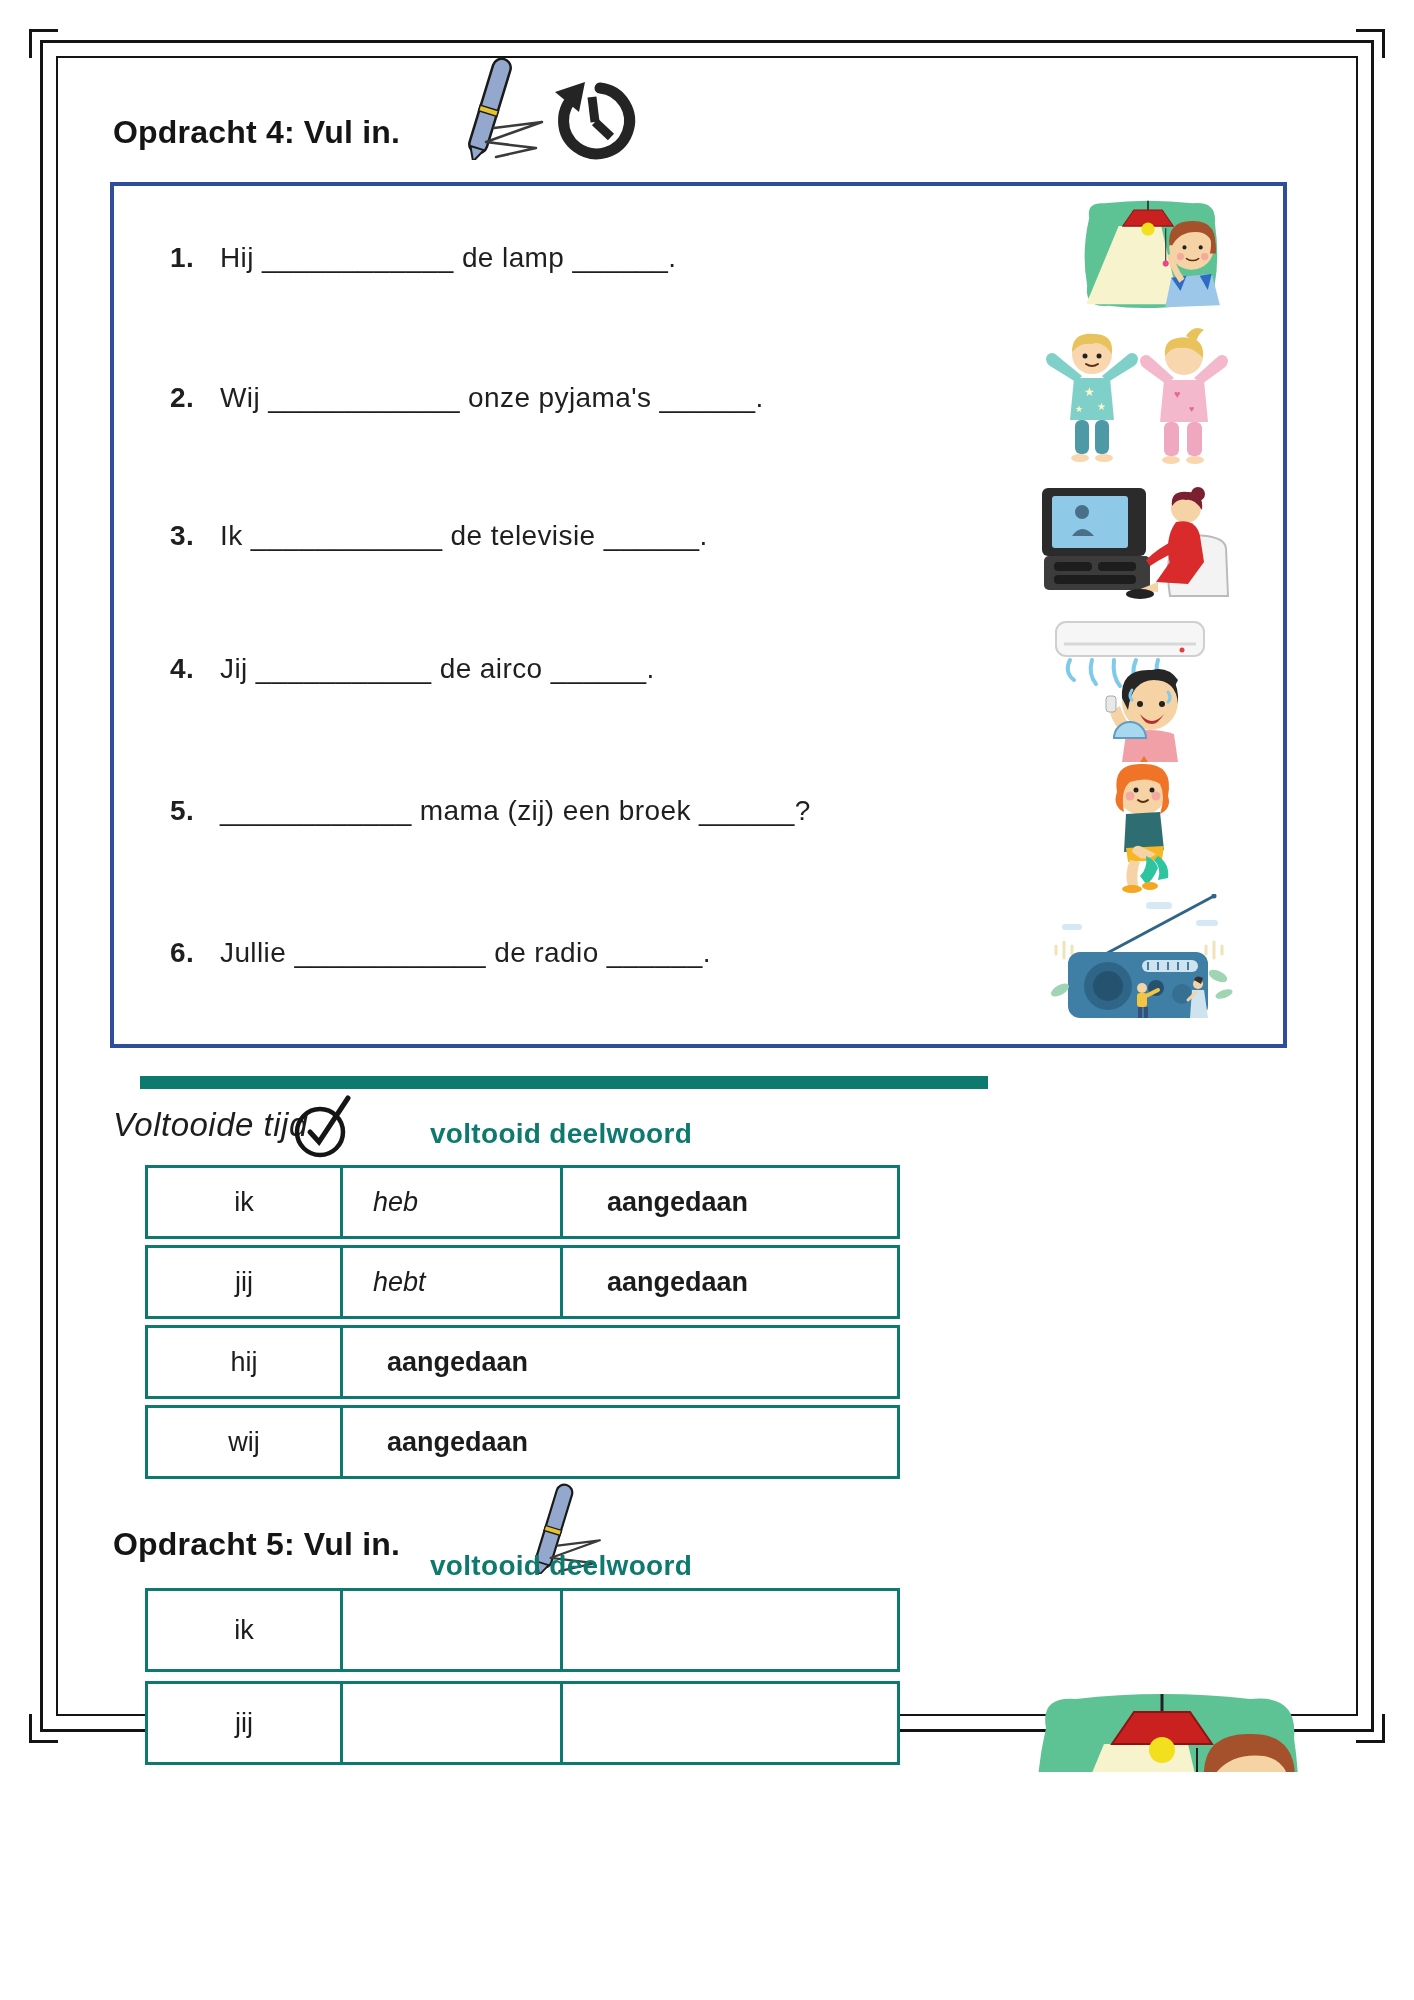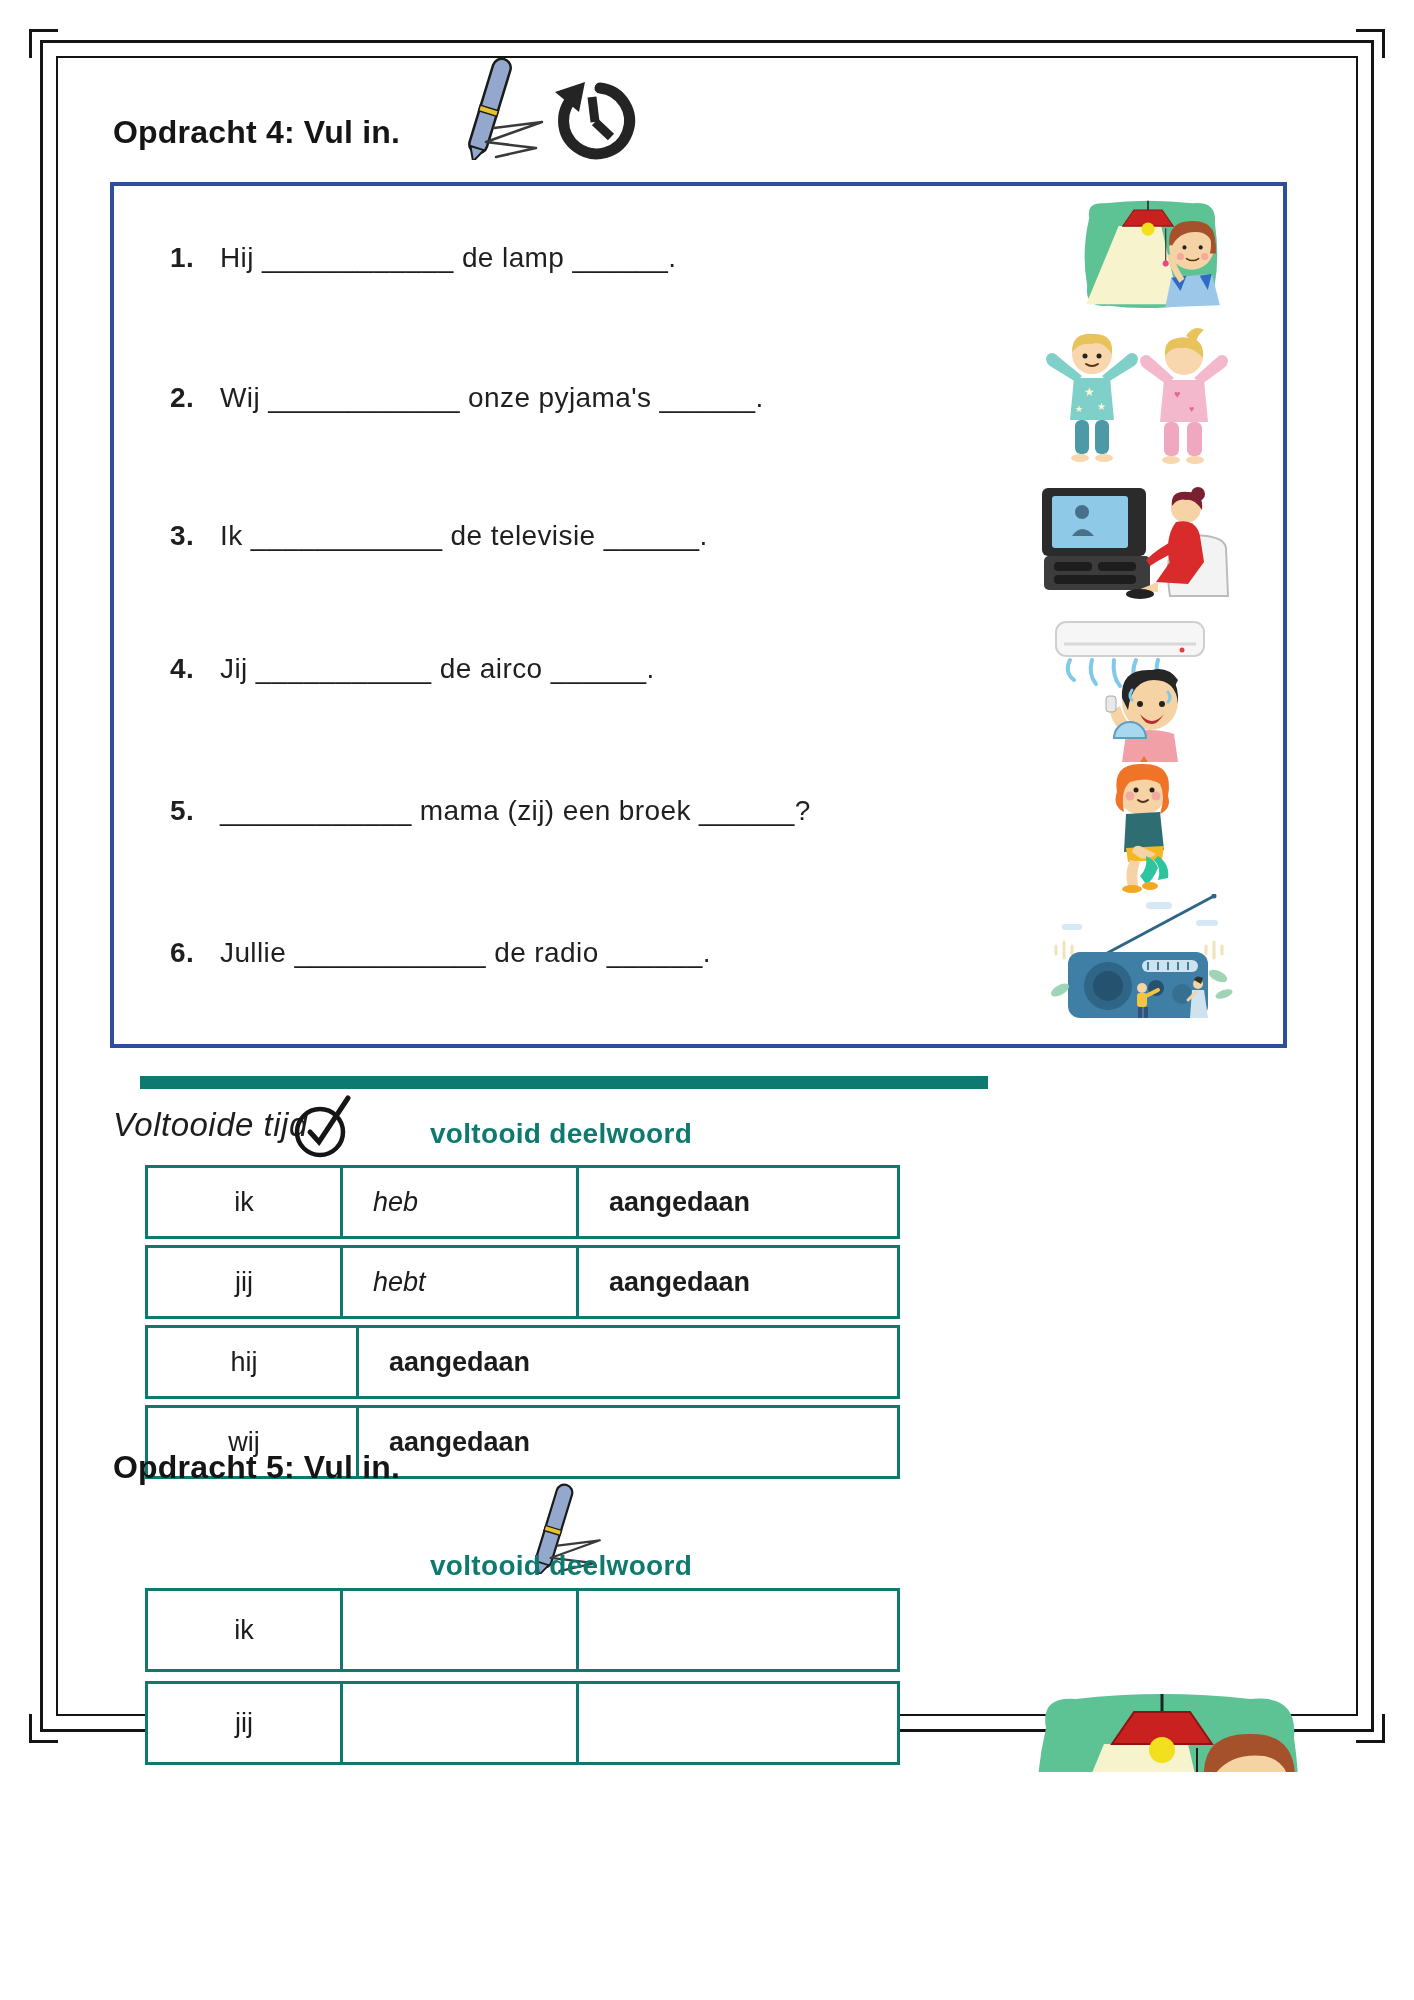--- a/index.html
+++ b/index.html
@@ -9,21 +9,21 @@
   .frame-outer{position:absolute;left:40px;top:40px;right:40px;bottom:40px;border:3px solid #141414;}
   .frame-inner{position:absolute;left:56px;top:56px;right:56px;bottom:56px;border:2px solid #141414;}
   .corner{position:absolute;width:26px;height:26px;}
   .corner-tl{left:29px;top:29px;border-left:3px solid #141414;border-top:3px solid #141414;}
   .corner-tr{right:29px;top:29px;border-right:3px solid #141414;border-top:3px solid #141414;}
   .corner-bl{left:29px;bottom:29px;border-left:3px solid #141414;border-bottom:3px solid #141414;}
   .corner-br{right:29px;bottom:29px;border-right:3px solid #141414;border-bottom:3px solid #141414;}
 
   .h-title{position:absolute;font-size:32px;font-weight:bold;color:#151515;letter-spacing:.2px;}
   #title4{left:113px;top:114px;}
-  #title5{left:113px;top:1449px;}
+  #title5{left:113px;top:1526px;}
 
   .icon-abs{position:absolute;}
 
   
   .ex4-box{position:absolute;left:110px;top:182px;width:1177px;height:866px;border:4px solid #2e4d9b;box-sizing:border-box;}
   .sentence{position:absolute;left:170px;display:flex;font-size:28px;color:#1f1f1f;letter-spacing:.4px;white-space:nowrap;}
   .sentence .num{font-weight:bold;width:50px;flex:0 0 50px;}
 
   
   .divider{position:absolute;left:140px;top:1076px;width:848px;height:13px;background:#0e7a6f;}
@@ -31,22 +31,22 @@
   .vt-label{position:absolute;left:113px;top:1106px;font-size:33px;font-style:italic;color:#1d1d1d;letter-spacing:.5px;}
   .teal-head{position:absolute;left:430px;width:460px;font-size:28px;font-weight:bold;color:#0e7a6f;letter-spacing:.3px;}
   #tealhead1{top:1118px;}
   #tealhead2{top:1550px;}
 
   
   .trow{position:absolute;left:145px;width:755px;border:3px solid #0e7a6f;box-sizing:border-box;background:#fff;display:flex;}
   .trow .c1{flex:0 0 192px;display:flex;align-items:center;justify-content:center;font-size:27px;}
   .trow .c2{flex:0 0 220px;border-left:3px solid #0e7a6f;display:flex;align-items:center;padding-left:30px;box-sizing:border-box;
             font-size:27px;font-style:italic;}
-  .trow .c3{flex:1 1 auto;border-left:3px solid #0e7a6f;display:flex;align-items:center;padding-left:30px;box-sizing:border-box;
-            font-size:27px;font-weight:bold;margin-left:16px;}
+  .trow .c3{flex:1 1 auto;border-left:3px solid #0e7a6f;display:flex;align-items:center;padding-left:44px;box-sizing:border-box;
+            font-size:27px;font-weight:bold;}
   .t1 .trow{height:74px;}
   .t2 .trow{height:84px;}
 </style>
 </head>
 <body>
 
 <div class="page">
 
   <div class="frame-outer"></div>
   <div class="frame-inner"></div>

